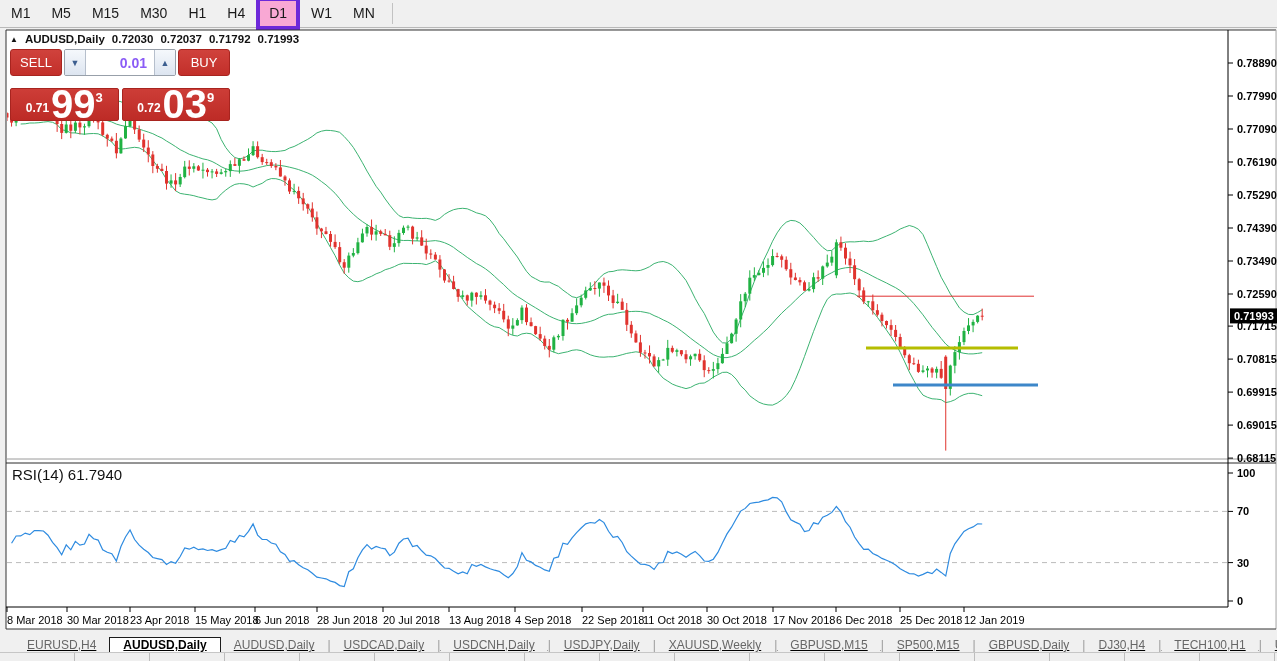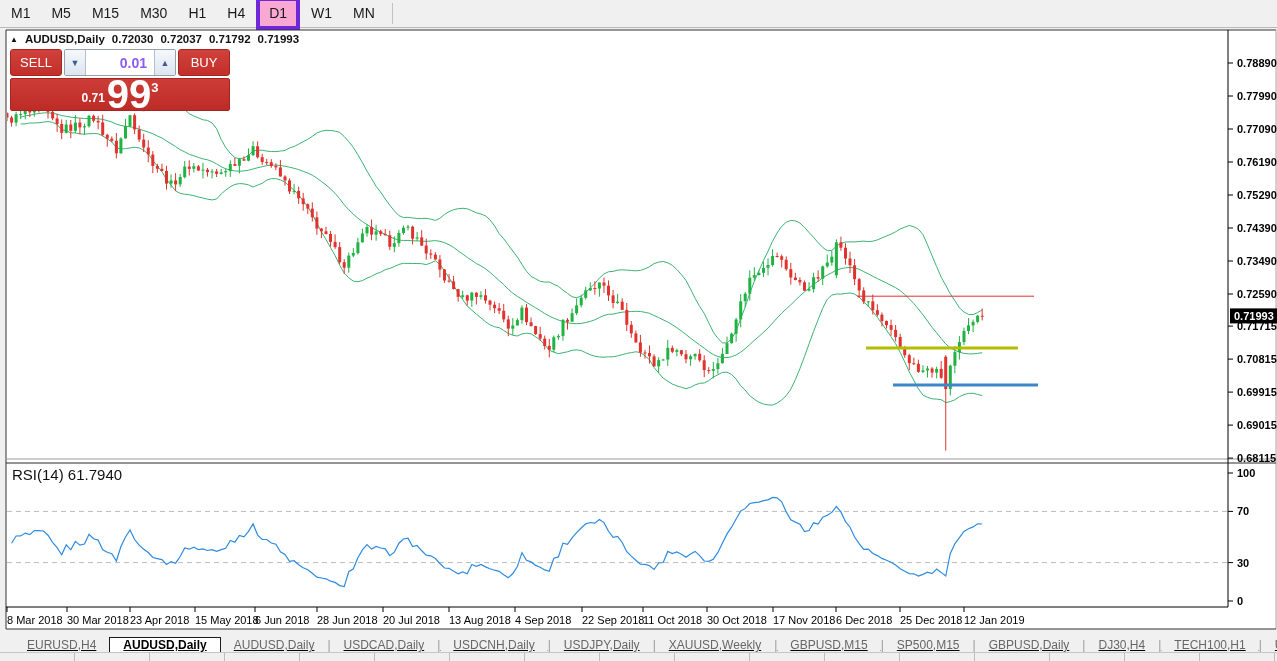--- a/index.html
+++ b/index.html
@@ -24,21 +24,21 @@
   .btn-trade{flex:0 0 52px;background:linear-gradient(#d0423c,#c22f2a);color:#fff;font-size:13px;
              border:1px solid #a8241f;border-radius:3px;display:flex;align-items:center;justify-content:center;
              font-family:"Liberation Sans",sans-serif;padding:0;}
   .stepper{flex:1;display:flex;background:#fff;border:1px solid #98a0aa;border-radius:2px;overflow:hidden;}
   .step-btn{width:21px;background:linear-gradient(#f5f8fc,#dde5f0);color:#3c5e8f;font-size:9px;border:none;
             display:flex;align-items:center;justify-content:center;padding:0;}
   .step-btn.dn{border-right:1px solid #b6bfcc;}
   .step-btn.up{border-left:1px solid #b6bfcc;}
   .vol{flex:1;display:flex;align-items:center;justify-content:flex-end;padding-right:7px;
        font-size:14px;font-weight:700;color:#8b5cf6;}
-  .tp-row2{display:flex;gap:3px;margin-top:2px;height:33px;}
+  .tp-row2{display:flex;gap:3px;margin-top:12px;height:33px;}
   .price-box{flex:1;background:linear-gradient(#cd3d37,#bd2b26);border:1px solid #a8241f;border-radius:2px;
              color:#fff;display:flex;align-items:flex-end;justify-content:center;padding:0 3px 1px;}
   .pb-small{font-size:12px;font-weight:700;margin:0 2px 4px 0;}
   .pb-big{font-size:40px;line-height:30px;font-weight:700;}
   .pb-sup{font-size:13px;font-weight:700;align-self:flex-start;margin-top:1px;}
   
   .rsi-label{position:absolute;left:12px;top:466px;z-index:3;font-size:15px;color:#111;}
   
   .tabbar{position:absolute;left:0;top:630px;width:100%;height:22px;background:#f0f0f0;display:flex;
           align-items:flex-end;font-size:12px;padding-left:14px;box-sizing:border-box;text-decoration:underline;}
@@ -628,20 +628,25 @@
         <button class="step-btn up">▲</button>
       </div>
       <button class="btn-trade">BUY</button>
     </div>
     <div class="tp-row2">
       <div class="price-box">
         <span class="pb-small">0.71</span>
         <span class="pb-big">99</span>
         <span class="pb-sup">3</span>
       </div>
+      <div class="price-box">
+        <span class="pb-small">0.72</span>
+        <span class="pb-big">03</span>
+        <span class="pb-sup">9</span>
+      </div>
     </div>
   </div>
 
   <div class="rsi-label">RSI(14) 61.7940</div>
 
   <div class="tabbar">
       <div class="tab">EURUSD,H4</div>
       <div class="tab sel">AUDUSD,Daily</div>
       <div class="tab">AUDUSD,Daily</div>
       <div class="tab-div">|</div>

